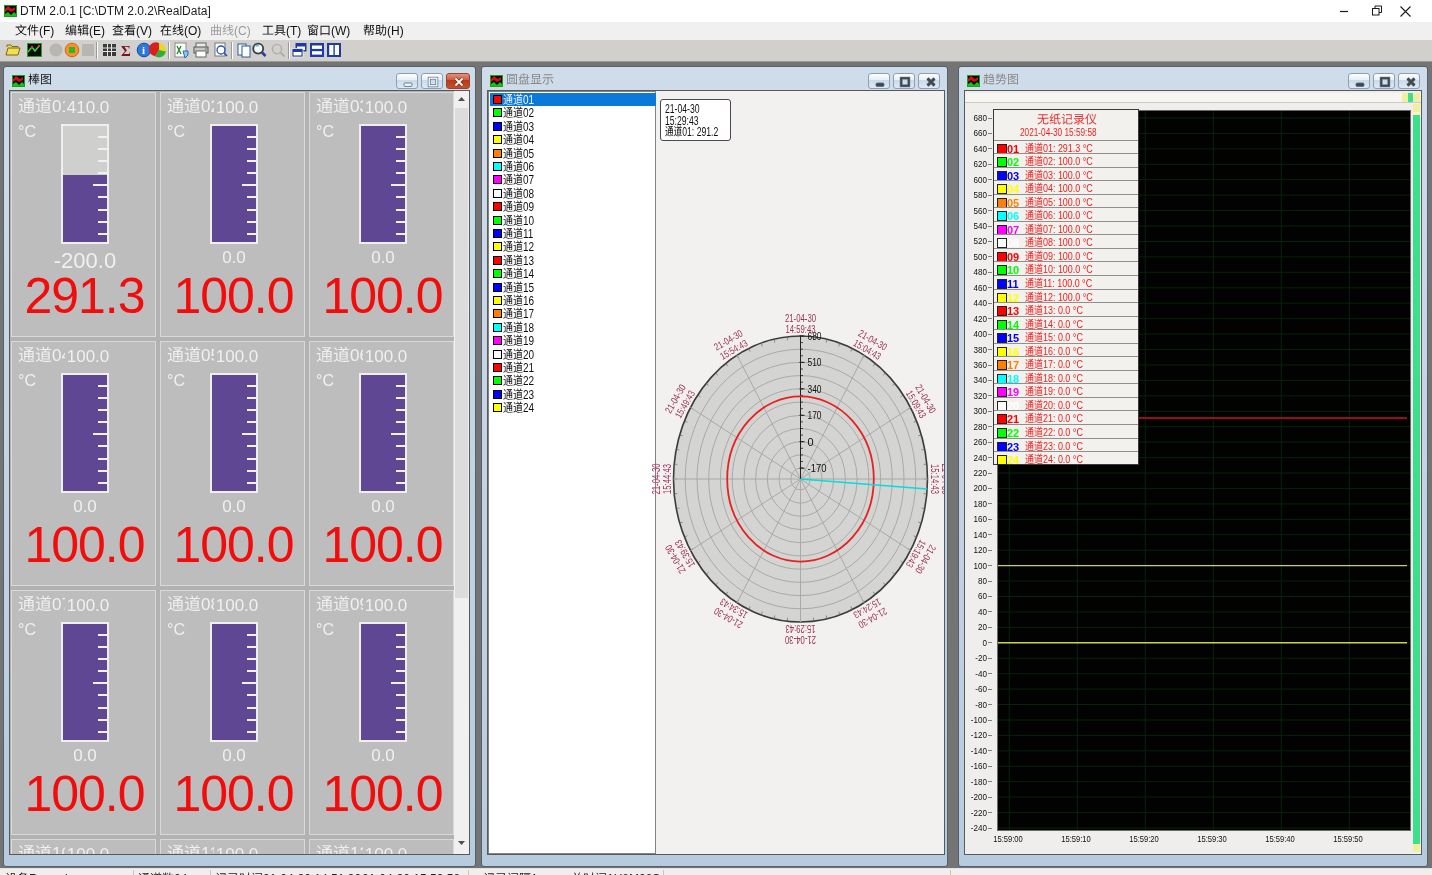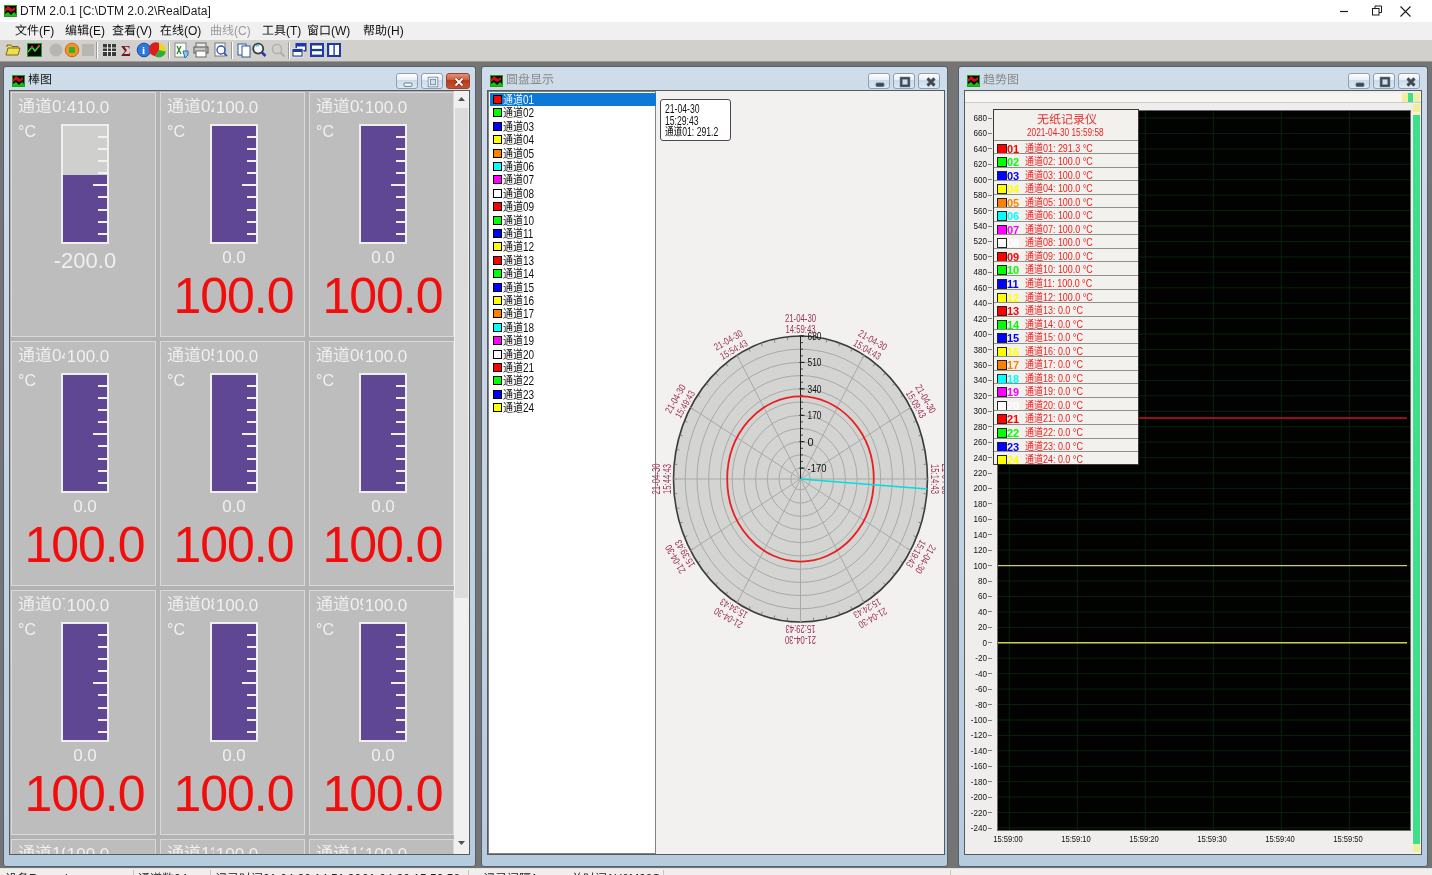--- a/index.html
+++ b/index.html
@@ -292,20 +292,21 @@
                 <div class="tick" style="right:0;top:22px;width:9px"></div>
                 <div class="tick" style="right:0;top:34px;width:9px"></div>
                 <div class="tick" style="right:0;top:46px;width:9px"></div>
                 <div class="tick" style="right:0;top:58px;width:14px"></div>
                 <div class="tick" style="right:0;top:70px;width:9px"></div>
                 <div class="tick" style="right:0;top:83px;width:9px"></div>
                 <div class="tick" style="right:0;top:95px;width:9px"></div>
                 <div class="tick" style="right:0;top:107px;width:9px"></div>
               </div>
               <div class="glyph whit" style="left:39px;top:155px;width:68px;text-align:center;font-size:22px">-200.0</div>
+              <div class="bigval">291.3</div>
             </div>
             <div class="cell" style="left:150px;top:1px">
               <div class="glyph" style="left:6px;top:4px;width:47px;height:22px;overflow:hidden">
                 <svg class="zt " width="70" height="22">
                   <use href="#g901a" transform="translate(0.0,0.00) scale(0.0170)" fill="#f0f0ef"></use>
                   <use href="#g9053" transform="translate(17.0,0.00) scale(0.0170)" fill="#f0f0ef"></use>
                   <text x="34.0" y="14.96" font-size="17px" font-weight="normal" fill="#f0f0ef">02</text>
                 </svg>
               </div>
               <div class="glyph whit" style="left:52px;top:5px;width:48px;text-align:center;font-size:17px">100.0</div>
@@ -1278,21 +1279,21 @@
           <div style="position:absolute;left:28px;top:18px;width:146px;height:356px;background:#f2f1ed;border:1px solid #3a3a3a;z-index:3">
             <div style="position:absolute;left:43px;top:3px;width:62px;height:14px">
               <svg class="zt " width="62" height="14">
                 <use href="#g65e0" transform="translate(0.0,0.00) scale(0.0120)" fill="#e53030"></use>
                 <use href="#g7eb8" transform="translate(12.0,0.00) scale(0.0120)" fill="#e53030"></use>
                 <use href="#g8bb0" transform="translate(24.0,0.00) scale(0.0120)" fill="#e53030"></use>
                 <use href="#g5f55" transform="translate(36.0,0.00) scale(0.0120)" fill="#e53030"></use>
                 <use href="#g4eea" transform="translate(48.0,0.00) scale(0.0120)" fill="#e53030"></use>
               </svg>
             </div>
-            <div style="position:absolute;left:33px;top:16px;width:80px;height:13px">
+            <div style="position:absolute;left:26px;top:16px;width:80px;height:13px">
               <svg class="zt " width="80" height="13">
                 <g transform="scale(0.750,1)">
                   <text x="0.0" y="9.68" font-size="11px" font-weight="normal" fill="#ee2222">2021-04-30 15:59:58</text>
                 </g>
               </svg>
             </div>
             <div class="lrow" style="top:30px">
               <div class="lsq" style="background:#ff0000"></div>
               <div style="position:absolute;left:13px;top:2px;font-size:11px;font-weight:bold;color:#ff0000">01</div>
               <div class="glyph" style="left:31px;top:1px">

